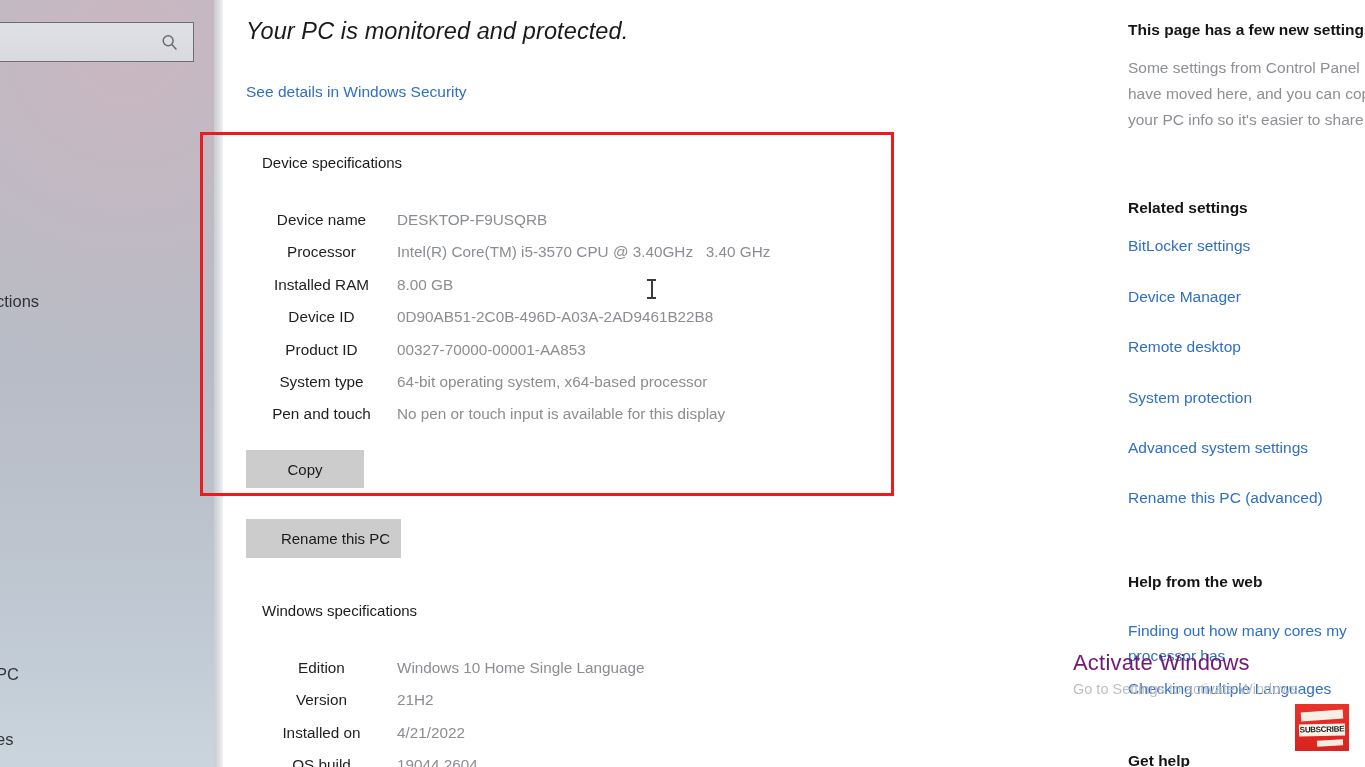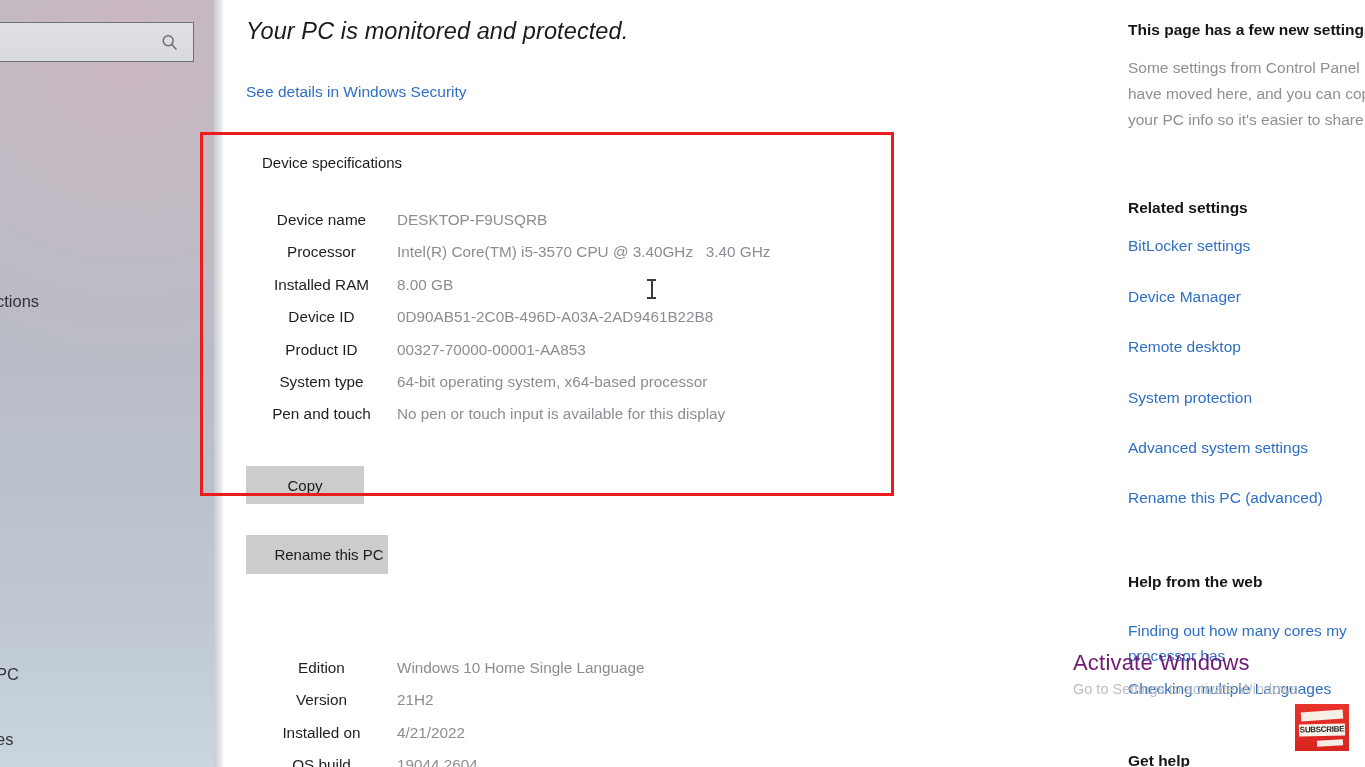--- a/index.html
+++ b/index.html
@@ -92,24 +92,23 @@
   }
 
   .winbtn {
     position: absolute;
     background: #cccccc;
     border: 1px solid #cccccc;
     font-family: "Liberation Sans", sans-serif;
     font-size: 15px; color: #1b1b1b;
     text-align: center;
     cursor: default;
-    margin-top: 16px;
   }
   #copy-button        { left: 23px; top: 450px; width: 118px; height: 38px; }
-  #rename-pc-button   { left: 23px; top: 519px; width: 142px; height: 39px; padding-left: 24px; }
+  #rename-pc-button   { left: 23px; top: 519px; width: 155px; height: 39px; padding-left: 24px; }
 
   
   .ibeam {
     position: absolute; left: 424px; top: 279px; width: 9px; height: 20px; z-index: 30;
   }
   .ibeam:before, .ibeam:after {
     content:""; position:absolute; left:0; width:9px; height:2px; background:#3b3b3b;
   }
   .ibeam:before { top:0; } .ibeam:after { bottom:0; }
   .ibeam span {
@@ -247,20 +246,21 @@
     </div>
 
     <div class="ibeam">
         <span></span>
       </div>
 
     <button class="winbtn" id="copy-button">Copy</button>
 
     <button class="winbtn" id="rename-pc-button">Rename this PC</button>
 
+    <div class="sec-title" id="win-spec-title">Windows specifications</div>
 
     <div class="spec-table" id="windows-spec-table">
       <div class="spec-row">
         <div class="spec-label">Edition</div>
         <div class="spec-value">Windows 10 Home Single Language</div>
       </div>
       <div class="spec-row">
         <div class="spec-label">Version</div>
         <div class="spec-value">21H2</div>
       </div>

